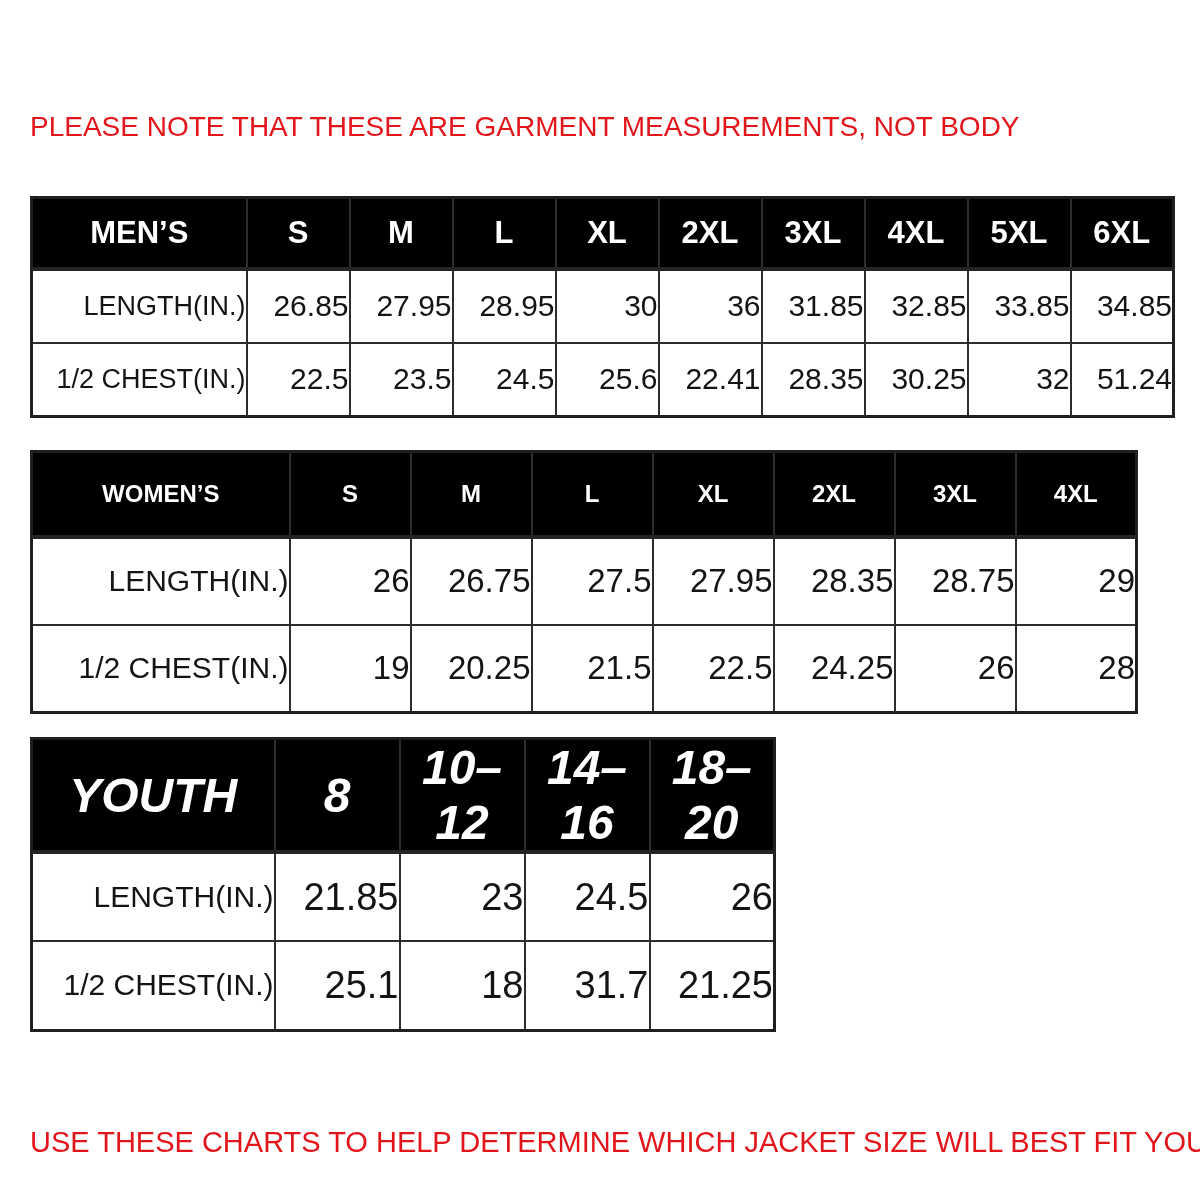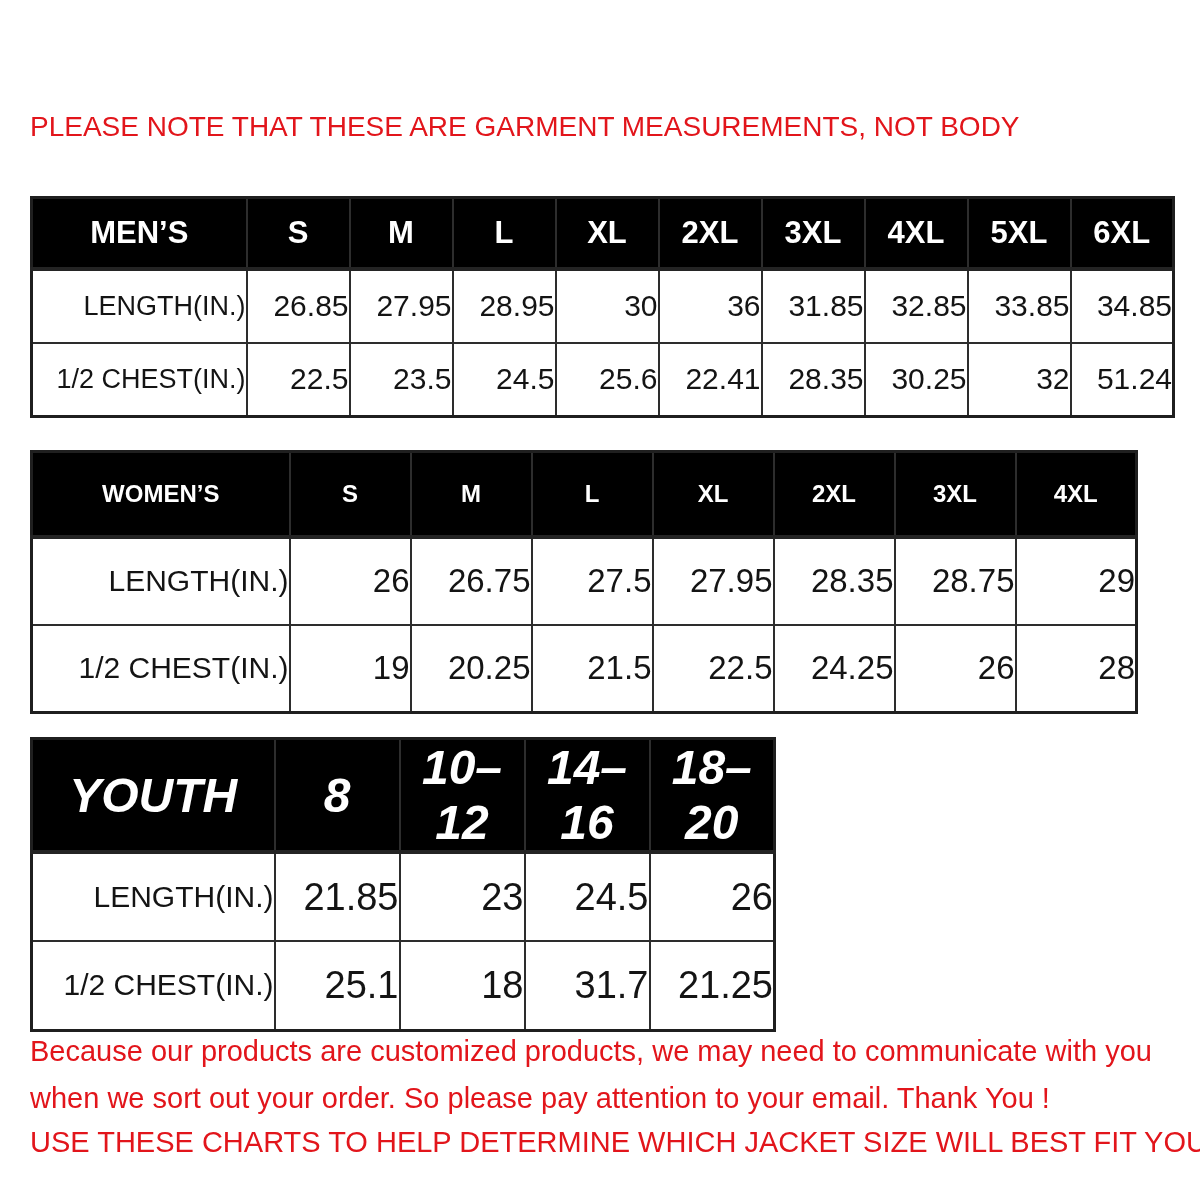--- a/index.html
+++ b/index.html
@@ -212,20 +212,16 @@
         <tr class="r-data">
           <td class="lbl">1/2 CHEST(IN.)</td>
           <td>25.1</td>
           <td>18</td>
           <td>31.7</td>
           <td>21.25</td>
         </tr>
       </tbody>
     </table>
 
-  <div class="footer-para">
-    <div>Because our products are customized products, we may need to communicate with you</div>
-    <div>when we sort out your order. So please pay attention to your email. Thank You !</div>
-  </div>
 
   <div class="footer-line">USE THESE CHARTS TO HELP DETERMINE WHICH JACKET SIZE WILL BEST FIT YOU.</div>
 
 </div>
 
 </body></html>

